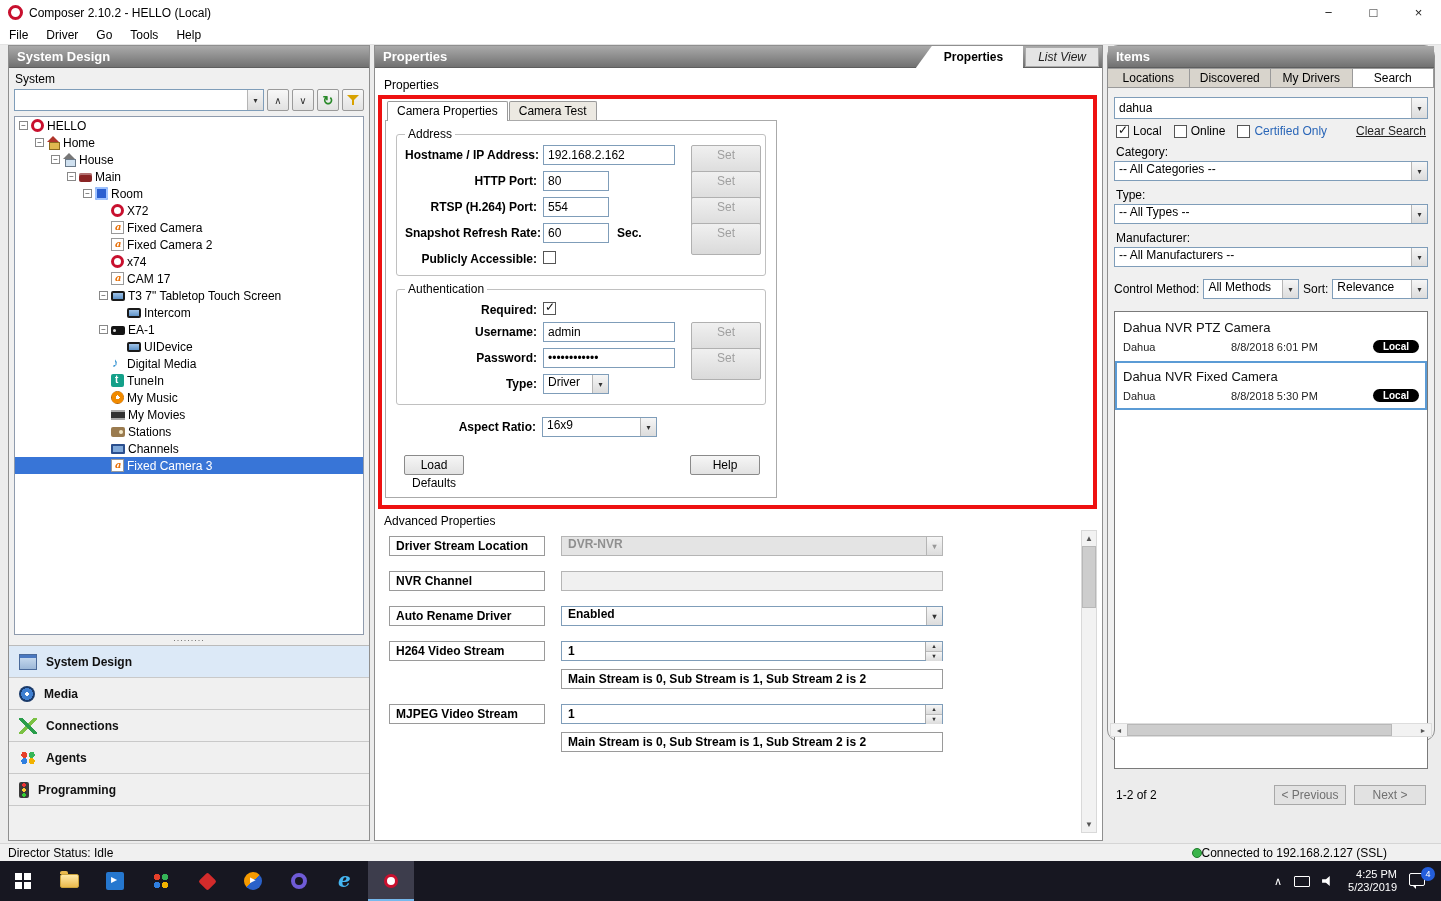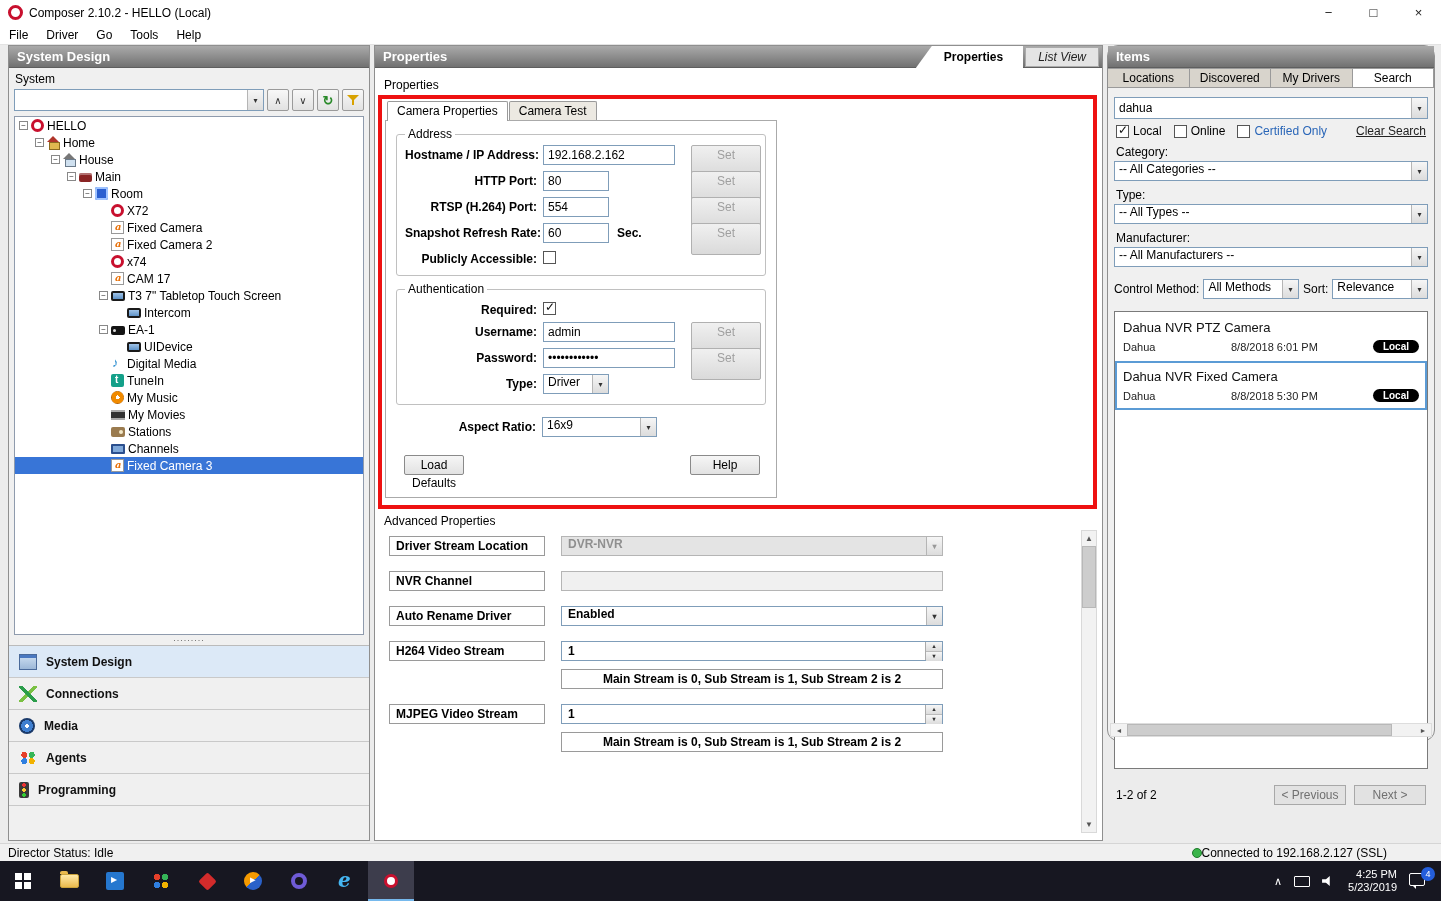--- a/index.html
+++ b/index.html
@@ -113,21 +113,21 @@
   .adv-wrap{position:absolute;left:14px;top:468px;width:680px;}
   .adv-row{display:flex;margin-bottom:15px;}
   .adv-label{width:156px;flex:none;border:1px solid #9a9a9a;font-weight:bold;font-size:12px;padding:2px 6px;height:20px;background:#fff;white-space:nowrap;}
   .adv-ctrl{width:382px;margin-left:16px;height:20px;}
   .dropdown.adv-ctrl{display:flex;padding-left:6px;font-weight:bold;}
   .dropdown.disabled{background:#e4e4e4;color:#8f8f8f;border-color:#b5b5b5;}
   .dropdown.disabled .dd-arrow{color:#999;}
   .textbox{border:1px solid #b5b5b5;background:#fff;padding:2px 4px;}
   .textbox.disabled{background:#f0f0f0;}
   .adv-note-row{margin:-7px 0 15px 172px;}
-  .adv-note{width:382px;border:1px solid #9a9a9a;font-weight:bold;font-size:12px;padding:2px 6px;height:20px;background:#fff;white-space:nowrap;text-align:center;}
+  .adv-note{width:382px;border:1px solid #9a9a9a;font-weight:bold;font-size:12px;padding:2px 6px;height:20px;background:#fff;white-space:nowrap;}
   .spinner{display:flex;align-items:center;border:1px solid #7f9db9;background:#fff;padding-left:6px;font-weight:bold;font-size:12px;}
   .spin-btns{margin-left:auto;width:17px;height:100%;display:flex;flex-direction:column;border-left:1px solid #aaa;}
   .spin-up,.spin-dn{flex:1;text-align:center;font-size:6px;line-height:9px;background:linear-gradient(#f6f6f6,#dcdcdc);color:#333;}
   .spin-up{border-bottom:1px solid #bbb;}
   .vscroll{position:absolute;right:5px;top:462px;width:16px;height:303px;background:#f2f2f2;border:1px solid #d9d9d9;display:flex;flex-direction:column;}
   .vs-btn{height:15px;text-align:center;font-size:8px;line-height:15px;color:#555;}
   .vs-track{flex:1;position:relative;}
   .vs-thumb{position:absolute;left:0;top:0;width:100%;height:62px;background:#cdcdcd;border:1px solid #b8b8b8;}
 
   
@@ -343,26 +343,26 @@
           <span class="tree-label">Fixed Camera 3</span>
         </div>
       </div>
     <div class="splitter">.........</div>
     <div class="left-nav">
         <div class="nav-row selected">
           <span class="nicon n-system-design-icon"></span>
           <span class="nav-label">System Design</span>
         </div>
         <div class="nav-row">
+          <span class="nicon n-media-icon"></span>
+          <span class="nav-label">Media</span>
+        </div>
+        <div class="nav-row">
           <span class="nicon n-connections-icon"></span>
           <span class="nav-label">Connections</span>
-        </div>
-        <div class="nav-row">
-          <span class="nicon n-media-icon"></span>
-          <span class="nav-label">Media</span>
         </div>
         <div class="nav-row">
           <span class="nicon n-agents-icon"></span>
           <span class="nav-label">Agents</span>
         </div>
         <div class="nav-row">
           <span class="nicon n-programming-icon"></span>
           <span class="nav-label">Programming</span>
         </div>
       </div>

